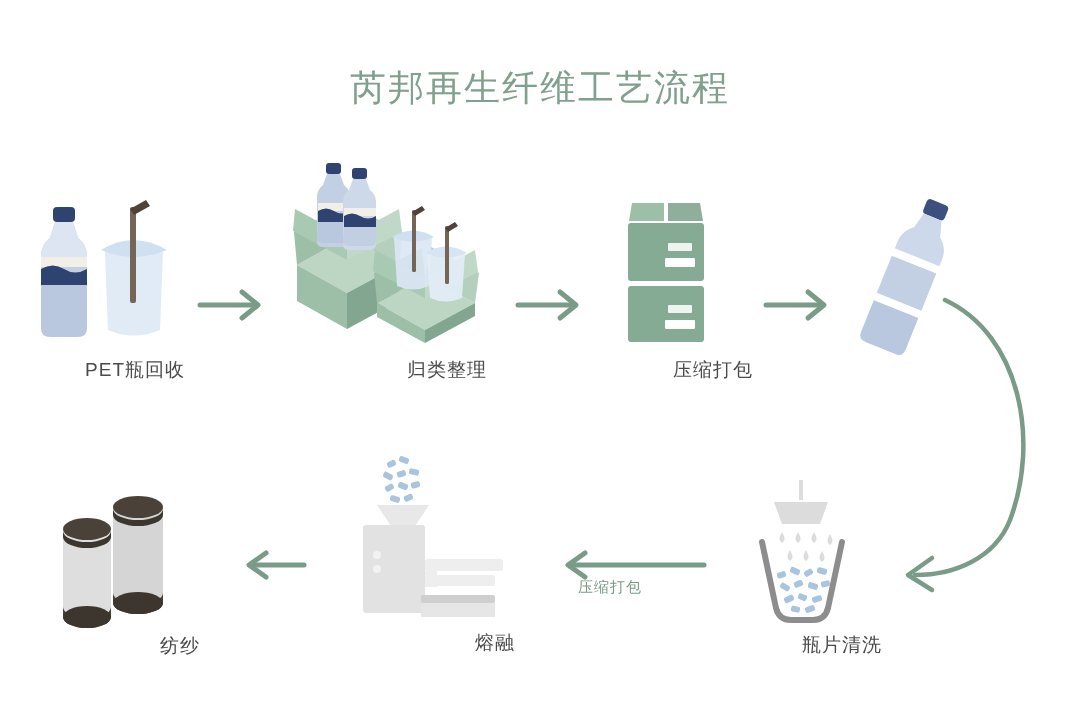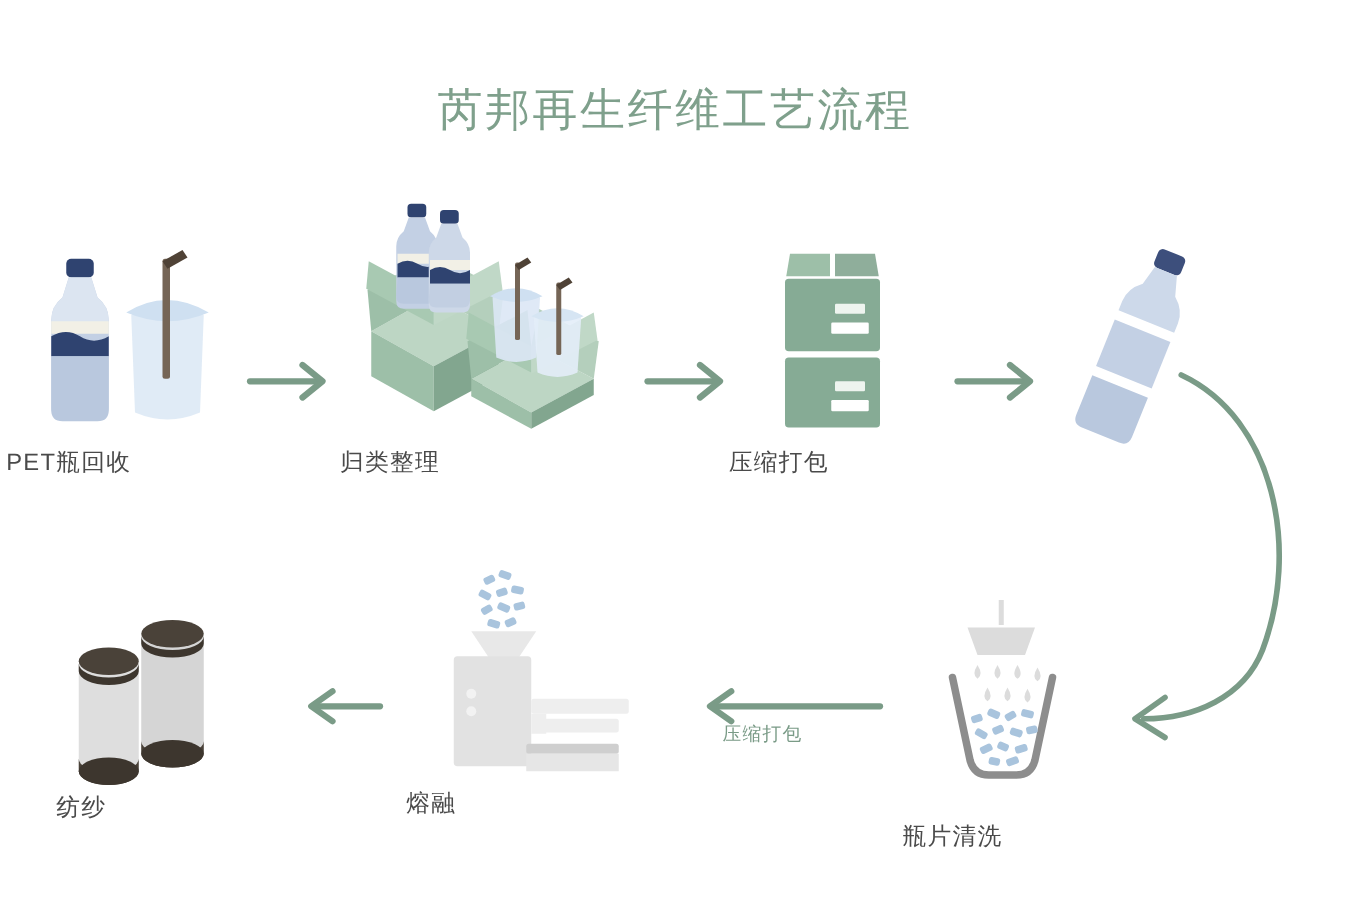--- a/index.html
+++ b/index.html
@@ -19,21 +19,21 @@
     font-size:36px;
     letter-spacing:2px;
     color:#7fa08c;
     font-weight:400;
   }
 
   .node{position:absolute;}
   .node .art{position:relative;width:100%;height:150px;}
   .node .caption{
     position:absolute;left:0;width:100%;
-    text-align:left;
+    text-align:right;
     font-size:19px;
     color:#4a4a4a;
     letter-spacing:1px;
     white-space:nowrap;
   }
 
   .arrow{position:absolute;}
   .arrow-note{
     position:absolute;
     font-size:15px;
@@ -234,21 +234,21 @@
           <rect x="86" y="103" width="10" height="6" rx="2" transform="rotate(18 91 106)"></rect>
           <rect x="99" y="101" width="9" height="6" rx="2" transform="rotate(-12 103 104)"></rect>
           <rect x="62" y="116" width="10" height="6" rx="2" transform="rotate(-26 67 119)"></rect>
           <rect x="76" y="114" width="9" height="6" rx="2" transform="rotate(22 80 117)"></rect>
           <rect x="90" y="116" width="10" height="6" rx="2" transform="rotate(-16 95 119)"></rect>
           <rect x="69" y="126" width="9" height="6" rx="2" transform="rotate(12 73 129)"></rect>
           <rect x="83" y="126" width="10" height="6" rx="2" transform="rotate(-20 88 129)"></rect>
         </g>
       </svg>
     </div>
-    <div class="caption" style="top:176px;">瓶片清洗</div>
+    <div class="caption" style="top:152px;">瓶片清洗</div>
   </div>
 
   <div class="arrow" style="left:552px;top:550px;">
     <svg width="155" height="30" viewBox="0 0 155 30">
       <line x1="22" y1="15" x2="152" y2="15" stroke="#7a9b87" stroke-width="5" stroke-linecap="round"></line>
       <polyline points="33,3 16,15 33,27" fill="none" stroke="#7a9b87" stroke-width="5" stroke-linecap="round" stroke-linejoin="round"></polyline>
     </svg>
   </div>
   <div class="arrow-note" style="left:578px;top:578px;">压缩打包</div>
 

